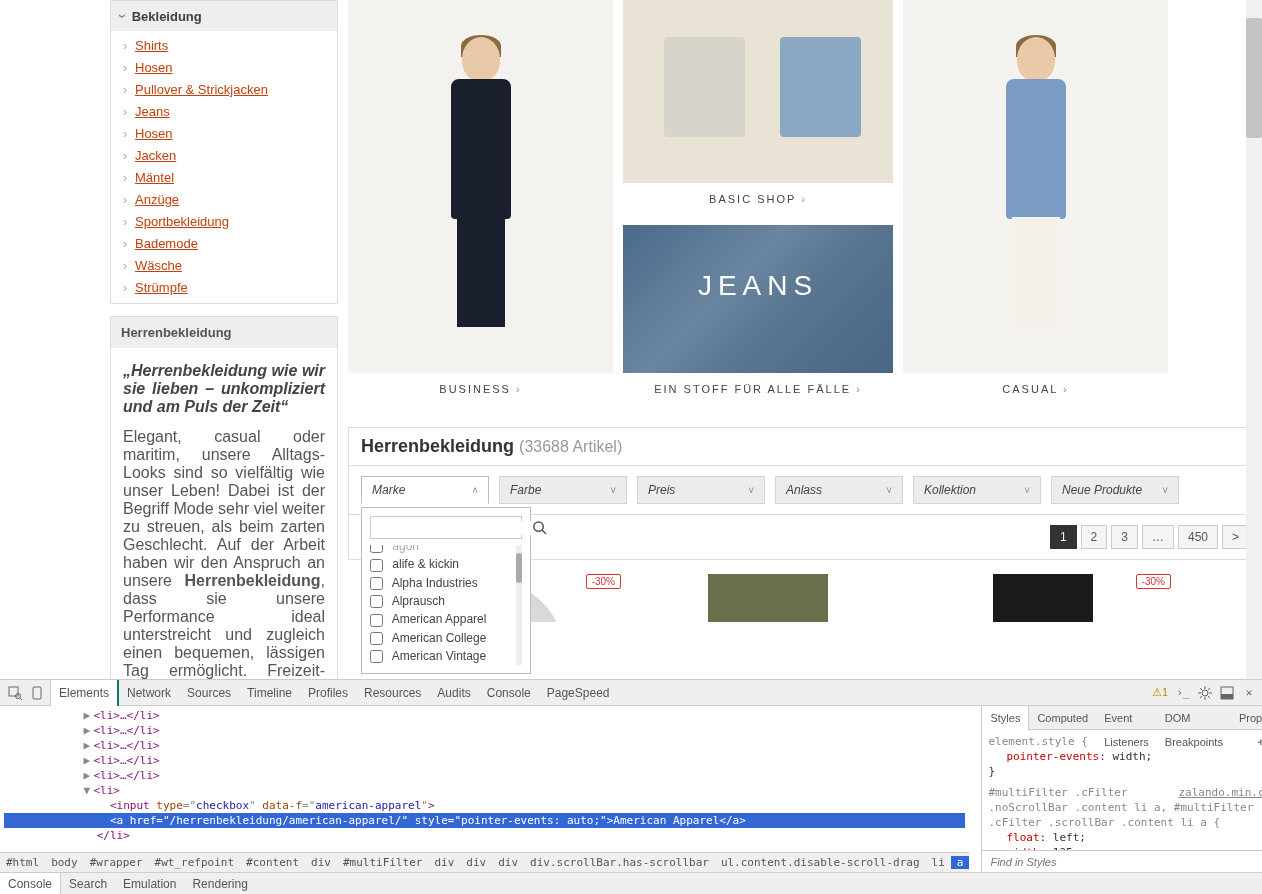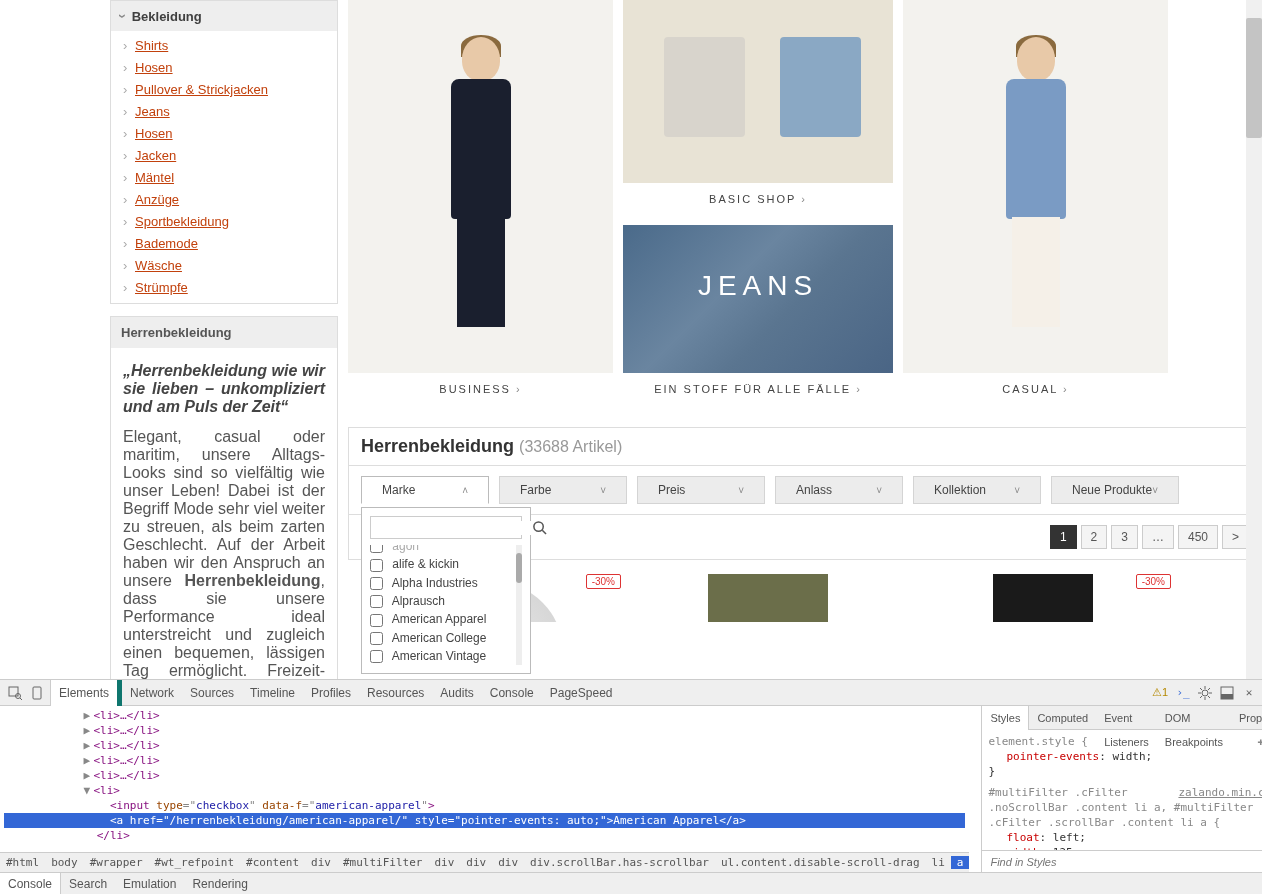--- a/index.html
+++ b/index.html
@@ -43,21 +43,21 @@
 .suit .shirt { position:absolute; top:44px; left:22px; width:16px; height:40px; background:#fff; }
 .casual .body-shape { background:#7a9bc4; }
 .casual .legs { background:#f5f0e8; }
 .jeans-img { width:100%; height:100%; background:linear-gradient(135deg,#4a6a8a,#6a85a0 40%,#5a7590 60%,#4a6585); }
 .basic-img { width:100%; height:100%; background:#e8e3d5; position:relative; }
 .basic-img::before { content:""; position:absolute; left:15%; top:20%; width:30%; height:55%; background:#d8d4cc; border-radius:4px; }
 .basic-img::after { content:""; position:absolute; right:12%; top:20%; width:30%; height:55%; background:#8aa8c4; border-radius:4px; }
 .listing-head { padding:8px 12px; font-size:18px; color:#333; background:#fff; border:1px solid #ddd; border-bottom:none; }
 .listing-head .count { color:#999; font-size:16px; }
 .filters { display:flex; gap:10px; padding:10px 12px; border:1px solid #ddd; border-top:1px solid #ddd; background:#fff; position:relative; }
-.fsel { flex:0 0 128px; background:#ececec; border:1px solid #d4d4d4; padding:6px 20px; font-size:12px; color:#444; display:flex; justify-content:space-between; align-items:center; cursor:pointer; }
+.fsel { flex:0 0 128px; background:#ececec; border:1px solid #d4d4d4; padding:6px 10px; font-size:12px; color:#444; display:flex; justify-content:space-between; align-items:center; cursor:pointer;font-style:italic; }
 .fsel.open { background:#fff; border-color:#bbb; border-bottom-color:#fff; position:relative; z-index:5; }
 .chev { font-size:10px; color:#888; }
 .dropdown { position:absolute; top:41px; left:12px; width:170px; background:#fff; border:1px solid #bbb; z-index:4; padding:8px; }
 .dd-search { display:flex; align-items:center; border:1px solid #ccc; padding:3px 6px; margin-bottom:6px; }
 .dd-search input { border:none; outline:none; flex:1; font-size:12px; }
 .dd-list { max-height:130px; overflow:auto; position:relative; }
 .dd-list label { display:block; padding:2px 0; font-size:12px; color:#444; cursor:pointer; }
 .dd-list input[type=checkbox]{ margin-right:6px; vertical-align:middle; }
 .dd-scroll-track { position:absolute; right:0; top:0; width:6px; height:100%; background:#eee; }
 .dd-scroll-thumb { position:absolute; right:0; top:8px; width:6px; height:30px; background:#aaa; border-radius:3px; }
@@ -77,21 +77,21 @@
 .pi3 { background:#1a1a1a; border-radius:0; width:100px; margin-top:0; }
 
 .vscroll { position:absolute; right:0; top:0; width:16px; height:679px; background:#f0f0f0; }
 .vthumb { position:absolute; top:18px; width:16px; height:120px; background:#c4c4c4; border-radius:2px; }
 
 
 .devtools { width:1262px; height:215px; border-top:1px solid #ccc; background:#fff; font-family:Menlo,Consolas,monospace; font-size:11px; display:flex; flex-direction:column; }
 .dt-tabs { display:flex; align-items:center; height:26px; border-bottom:1px solid #ccc; background:#efefef; padding-left:6px; }
 .dt-tabs .ico { width:18px; height:18px; display:inline-flex; align-items:center; justify-content:center; color:#666; margin-right:4px; cursor:pointer; }
 .dt-tabs .tab { padding:0 8px; height:26px; line-height:26px; color:#555; cursor:pointer; font-family:Arial; font-size:12px; }
-.dt-tabs .tab.active { background:#fff; border-left:1px solid #ccc; border-right:5px solid #0f766e; }
+.dt-tabs .tab.active { background:#fff; border-left:1px solid #ccc; border-right:2px solid #0f766e; }
 .dt-tabs .spacer { flex:1; }
 .dt-warn { color:#b58900; margin-right:6px; font-family:Arial; font-size:11px; }
 .dt-body { flex:1; display:flex; min-height:0;gap:12px; }
 .dt-left { flex:1; display:flex; flex-direction:column; min-height:0; }
 .dom { flex:1; overflow:auto; padding:2px 4px; background:#fff; }
 .dom .ln { white-space:pre; color:#888; line-height:15px; }
 .dom .tg { color:#881280; }
 .dom .at { color:#994500; }
 .dom .av { color:#1a1aa6; }
 .dom .tx { color:#000; }

